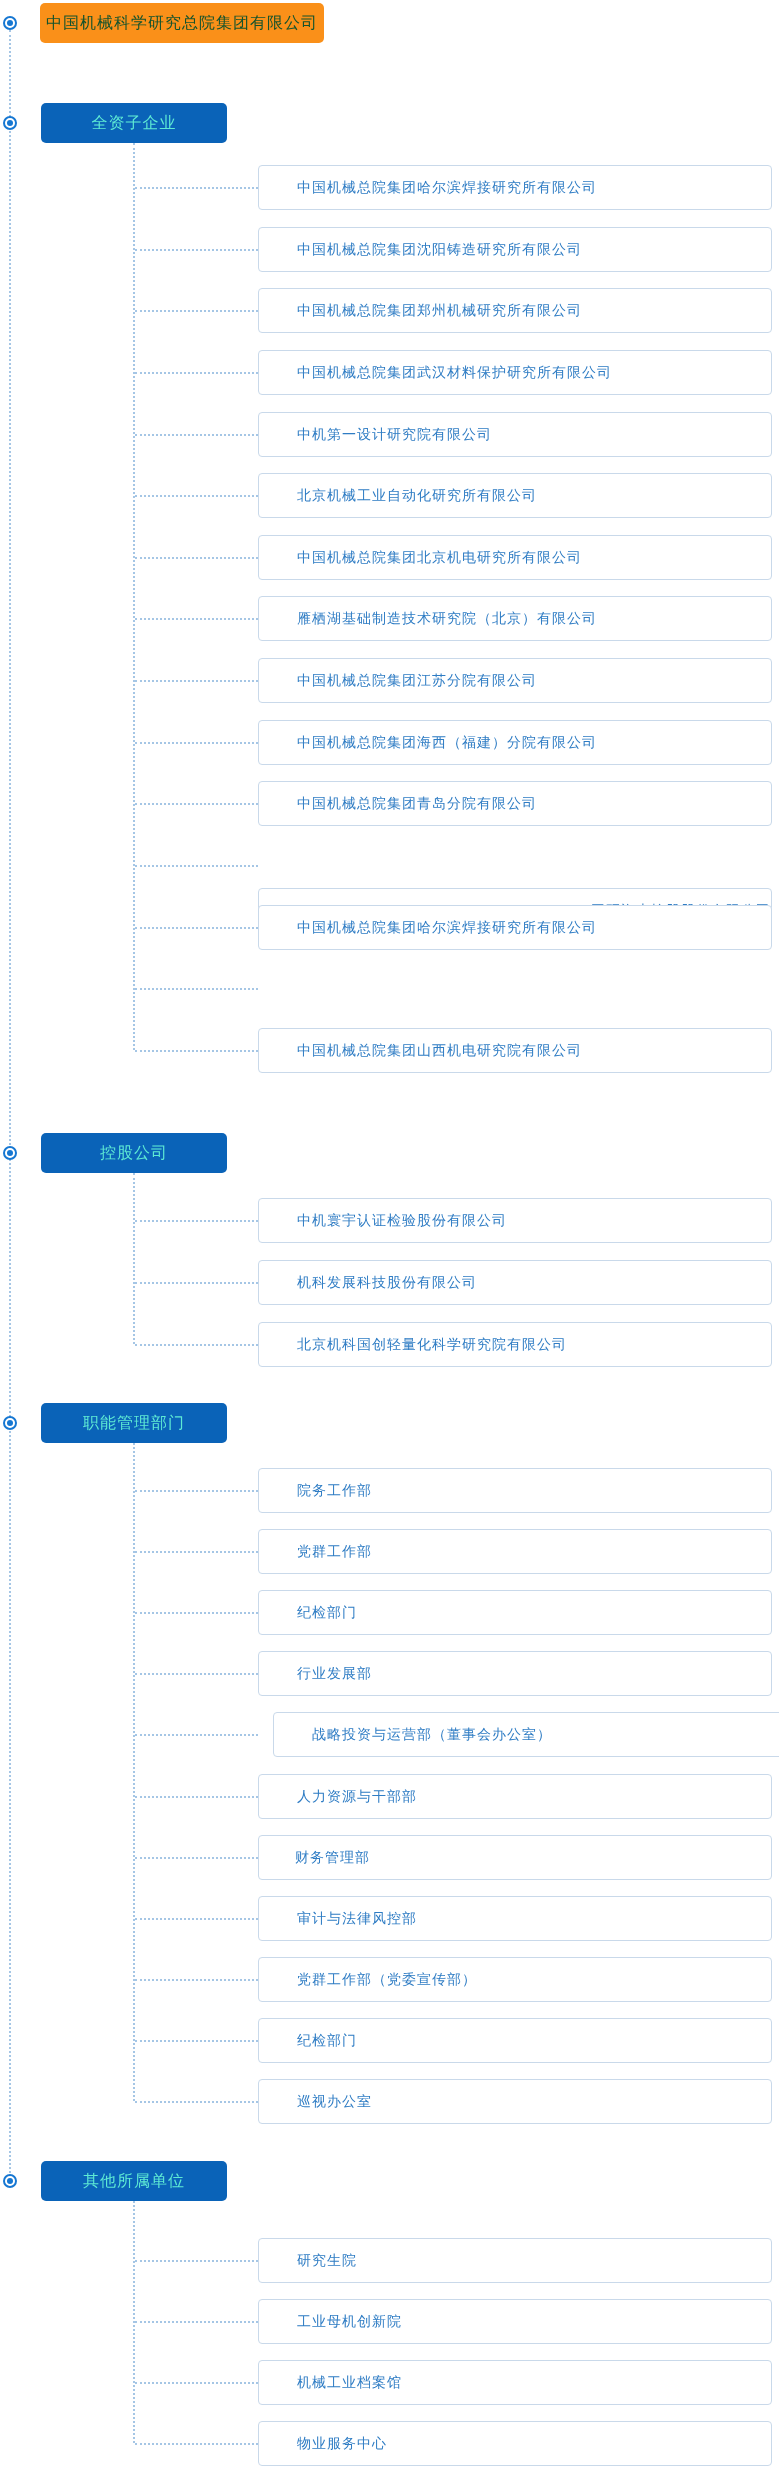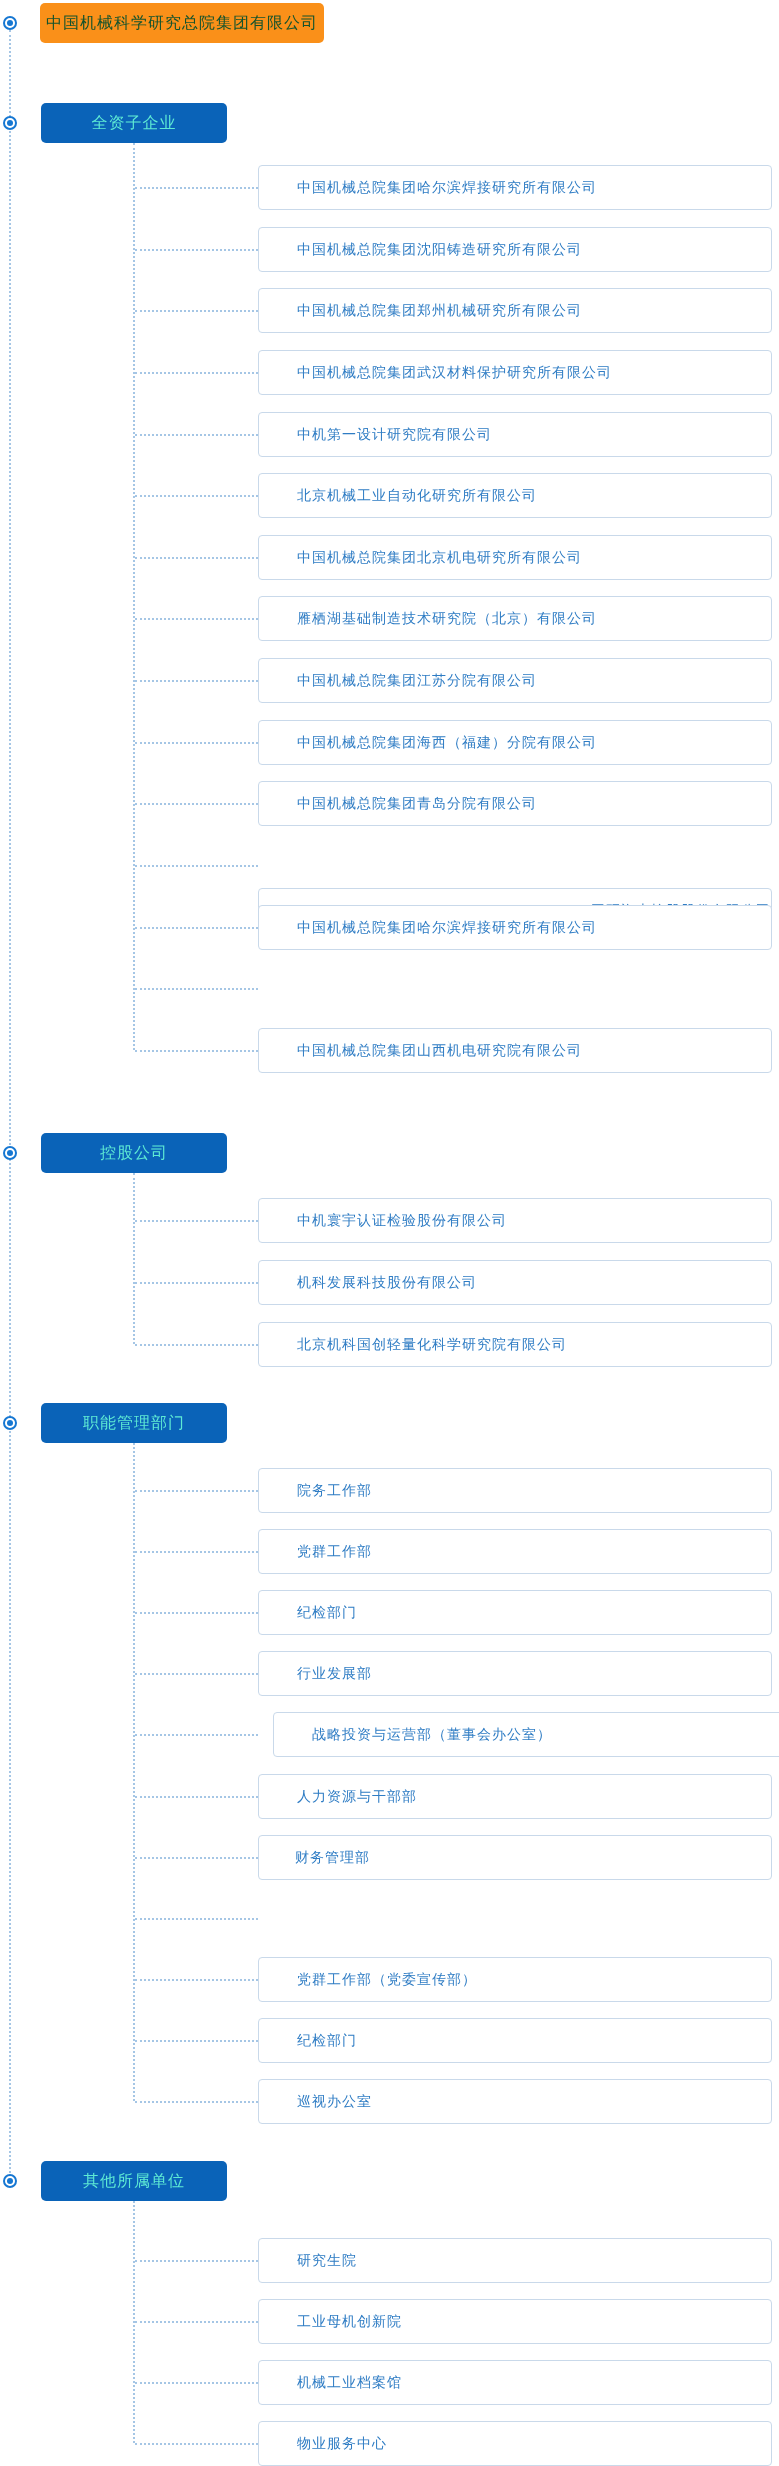--- a/index.html
+++ b/index.html
@@ -103,20 +103,21 @@
     <div class="item-box" style="top: 1590px;">纪检部门</div>
     <div class="line-h" style="left: 135px; top: 1673px; width: 123px;"></div>
     <div class="item-box" style="top: 1651px;">行业发展部</div>
     <div class="line-h" style="left: 135px; top: 1734px; width: 123px;"></div>
     <div class="item-box" style="top: 1712px; margin-left: 15px;">战略投资与运营部（董事会办公室）</div>
     <div class="line-h" style="left: 135px; top: 1796px; width: 123px;"></div>
     <div class="item-box" style="top: 1774px;">人力资源与干部部</div>
     <div class="line-h" style="left: 135px; top: 1857px; width: 123px;"></div>
     <div class="item-box" style="top: 1835px; padding-left: 36px;">财务管理部</div>
     <div class="line-h" style="left: 135px; top: 1918px; width: 123px;"></div>
+    <div class="item-box" style="top: 1896px;">审计与法律风控部</div>
     <div class="line-h" style="left: 135px; top: 1979px; width: 123px;"></div>
     <div class="item-box" style="top: 1957px;">党群工作部（党委宣传部）</div>
     <div class="line-h" style="left: 135px; top: 2040px; width: 123px;"></div>
     <div class="item-box" style="top: 2018px;">纪检部门</div>
     <div class="line-h" style="left: 135px; top: 2101px; width: 123px;"></div>
     <div class="item-box" style="top: 2079px;">巡视办公室</div>
     <div class="bullet" style="left: 3px; top: 2174px;"></div>
     <div class="section-box" style="top: 2161px;">其他所属单位</div>
     <div class="line-v" style="left: 133px; top: 2201px; height: 242px;"></div>
     <div class="line-h" style="left: 135px; top: 2260px; width: 123px;"></div>

